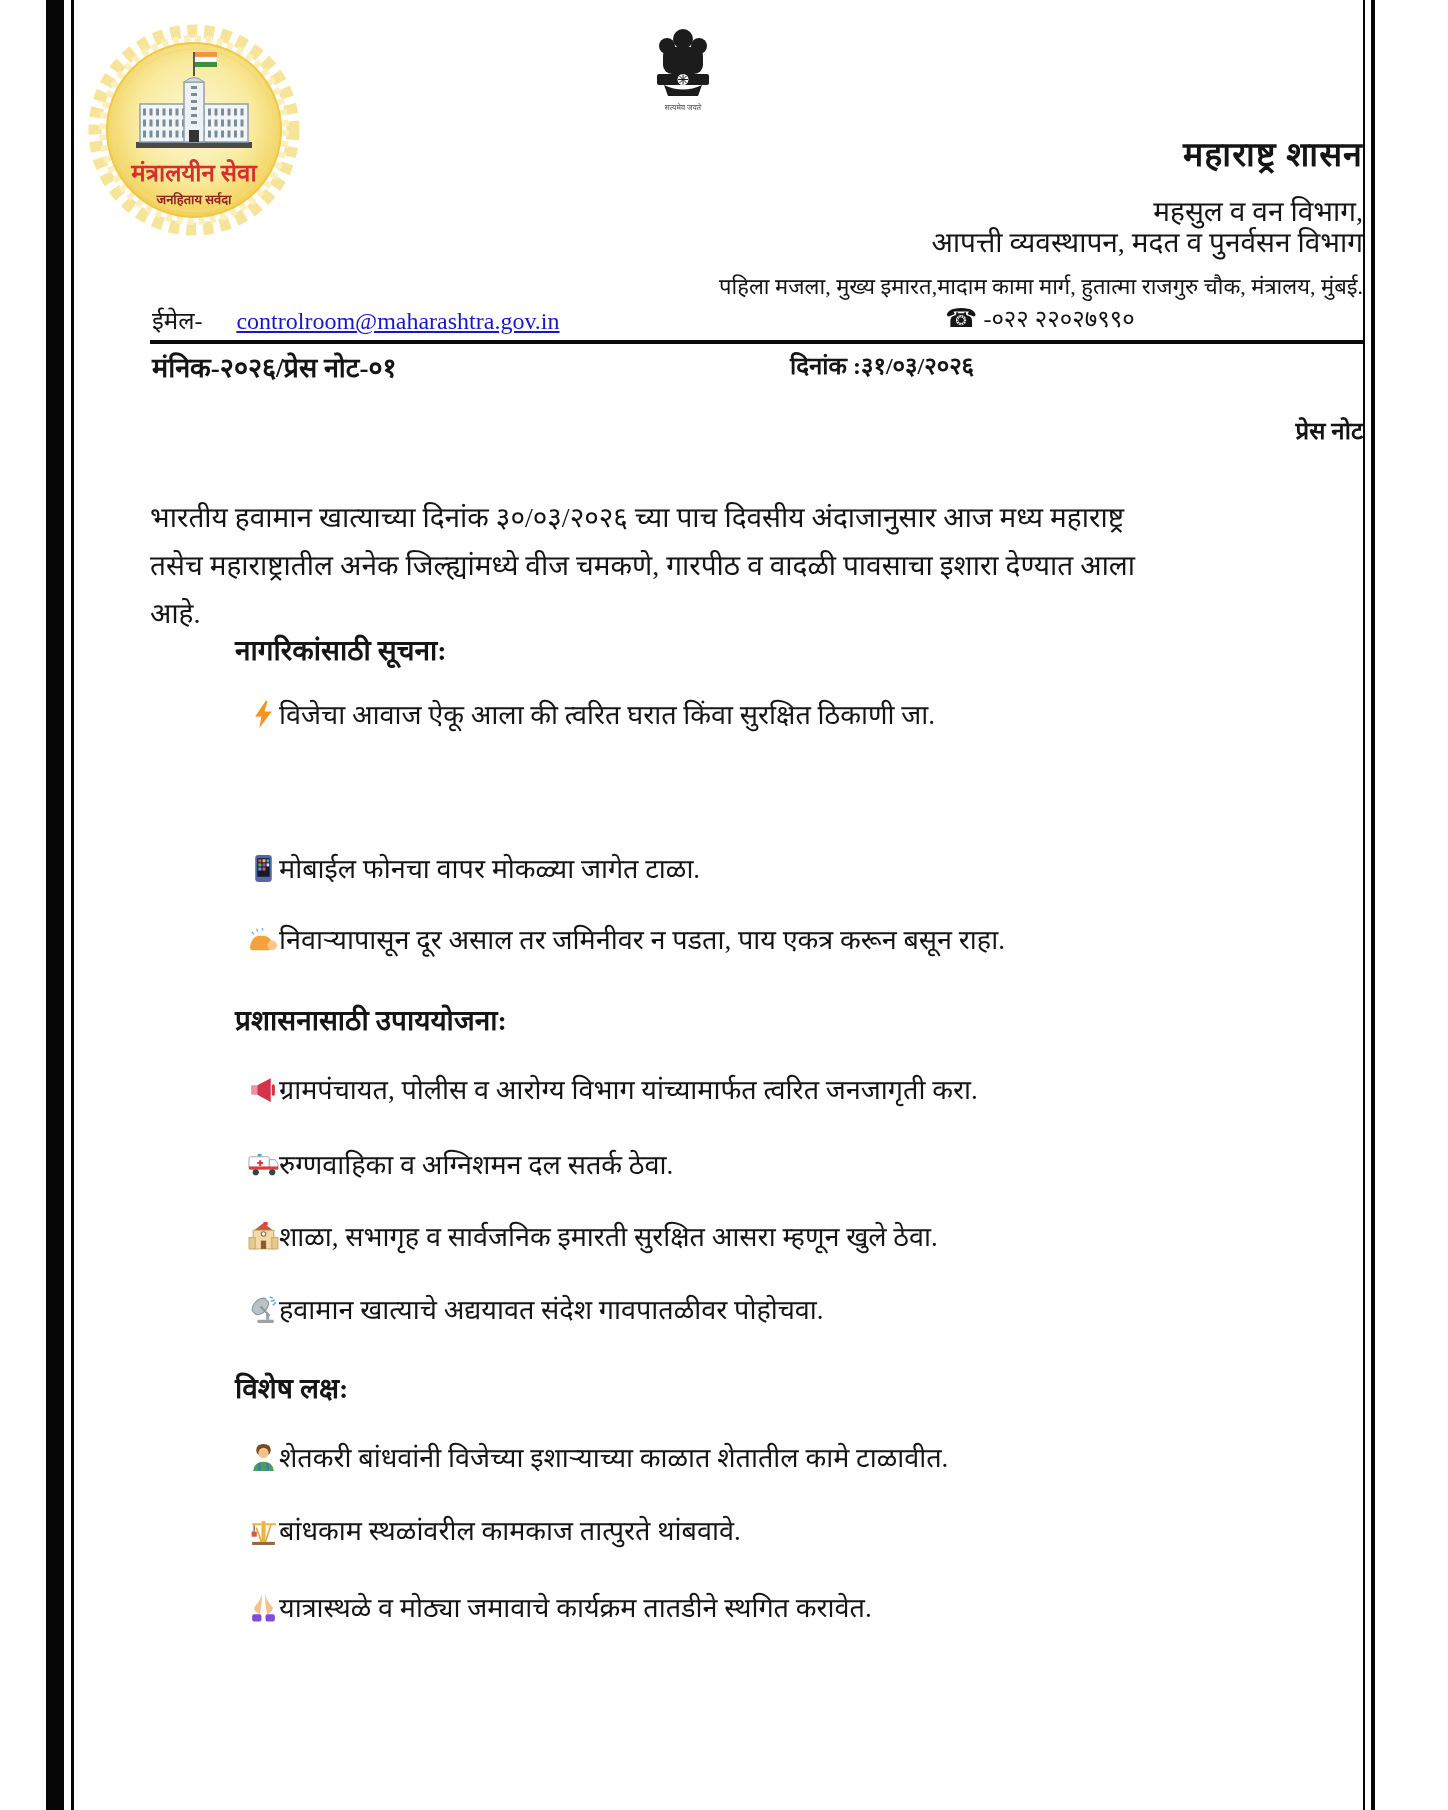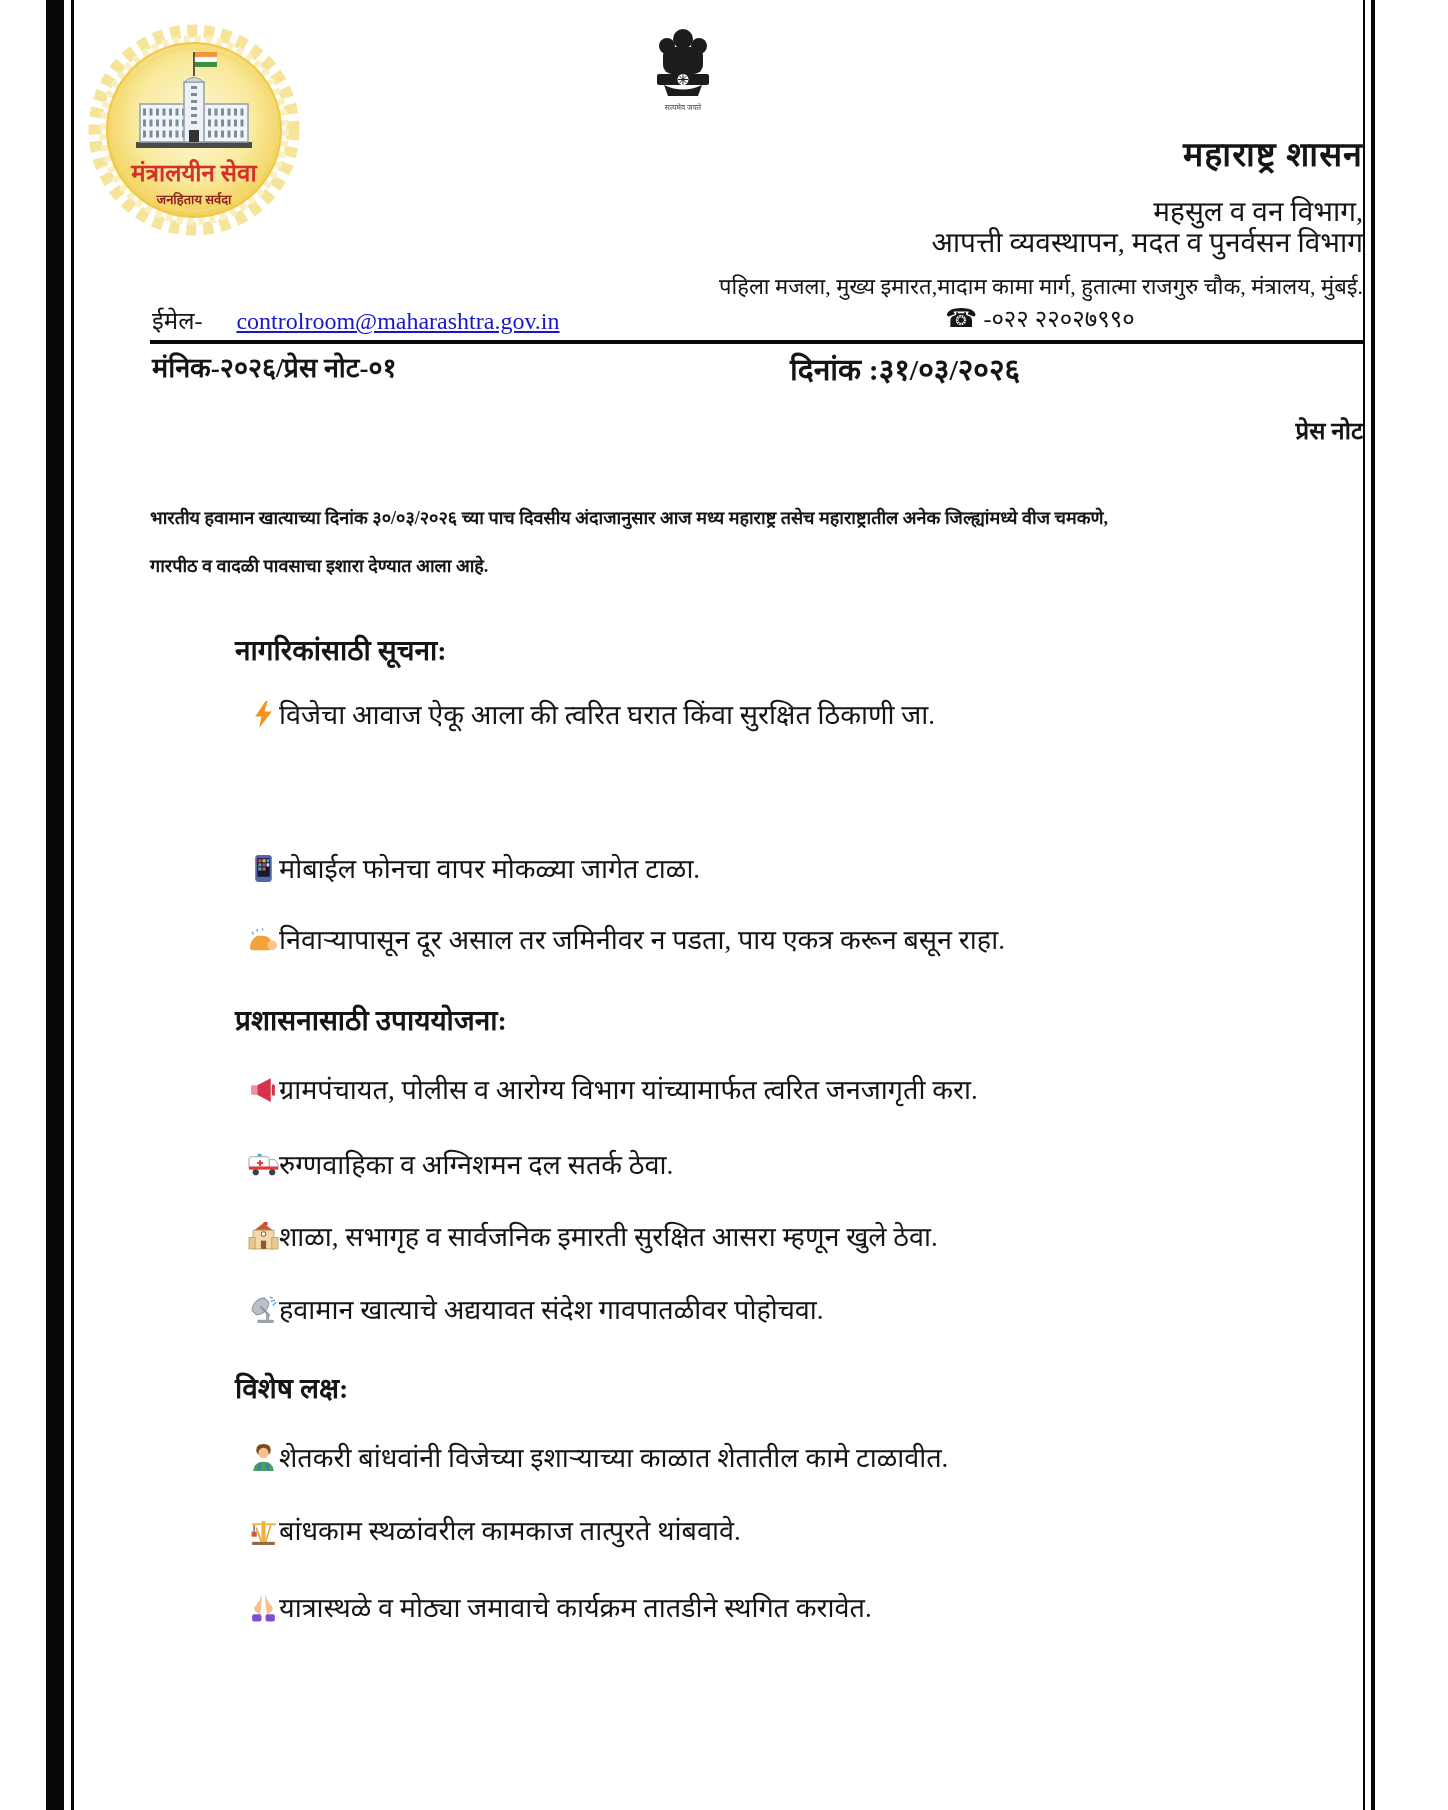--- a/index.html
+++ b/index.html
@@ -29,25 +29,25 @@
   .dept2{top:222px;font-size:28px;}
   .addr{top:270px;font-size:22px;}
 
   .email-row{left:152px;top:303px;font-size:24px;}
   .email-link{color:#1717c9;text-decoration:underline;cursor:pointer;margin-left:28px;}
   .phone-row{left:945px;top:301px;font-size:24px;white-space:nowrap;}
   .phone-glyph{font-family:"DejaVu Sans",sans-serif;font-size:26px;}
 
   .head-rule{left:150px;top:340px;width:1213px;height:4px;background:#0a0a0a;}
   .ref-no{left:152px;top:348px;font-size:27px;font-weight:bold;}
-  .ref-date{left:790px;top:348px;font-size:30px;font-weight:bold;}
+  .ref-date{left:790px;top:348px;font-size:24px;font-weight:bold;}
 
   .press-title{top:413px;font-size:24px;font-weight:bold;}
 
-  .intro{left:150px;top:494px;width:1000px;font-size:18px;line-height:48px;text-align:left;font-weight:bold;}
+  .intro{left:150px;top:494px;width:1000px;font-size:28px;line-height:48px;text-align:left;}
 
   .sec-head{left:235px;font-size:28px;font-weight:bold;}
   .b{left:248px;display:flex;align-items:flex-start;white-space:nowrap;}
   .b .txt{font-size:27px;line-height:34px;}
   .b .ic{flex:0 0 auto;width:31px;height:31px;margin-top:1px;}
   .ic svg{display:block;width:100%;height:100%;}
 </style>
 </head>
 <body>
 

